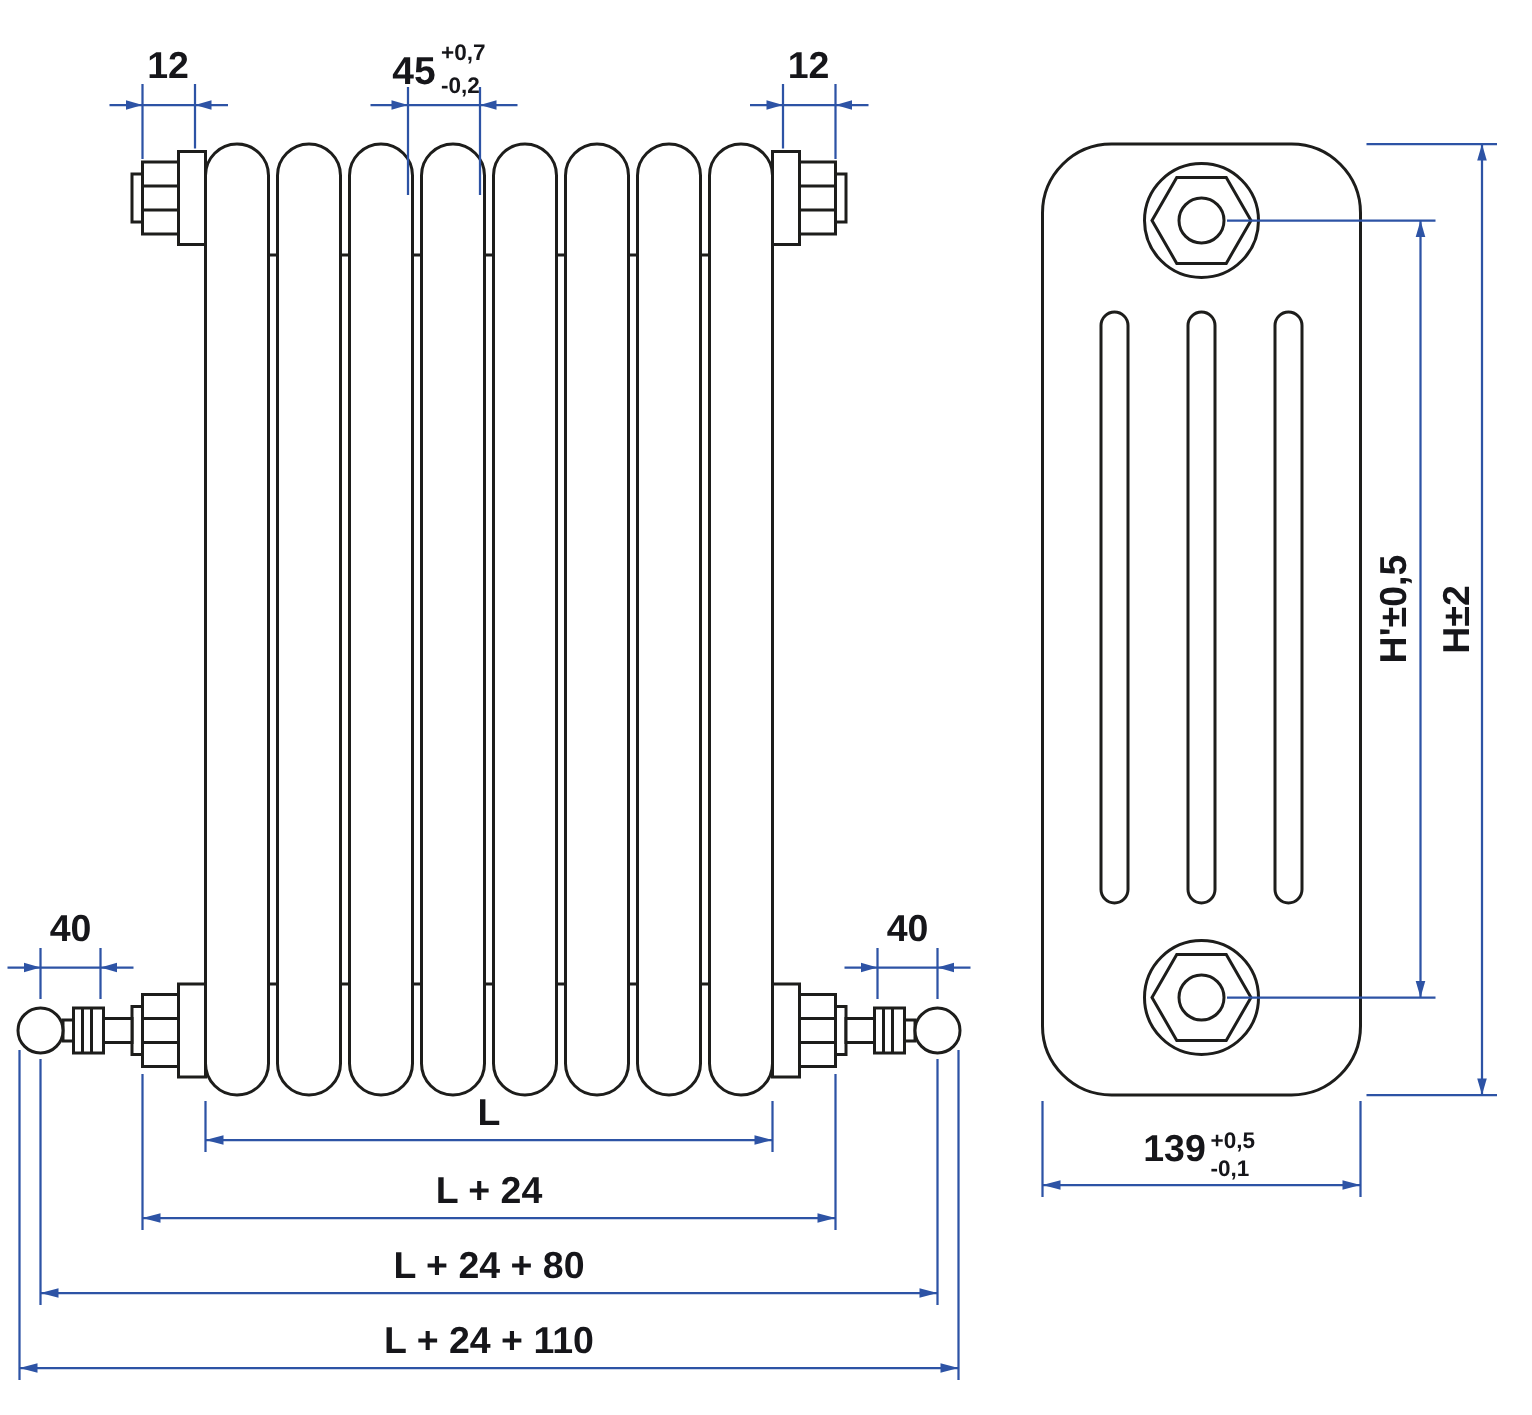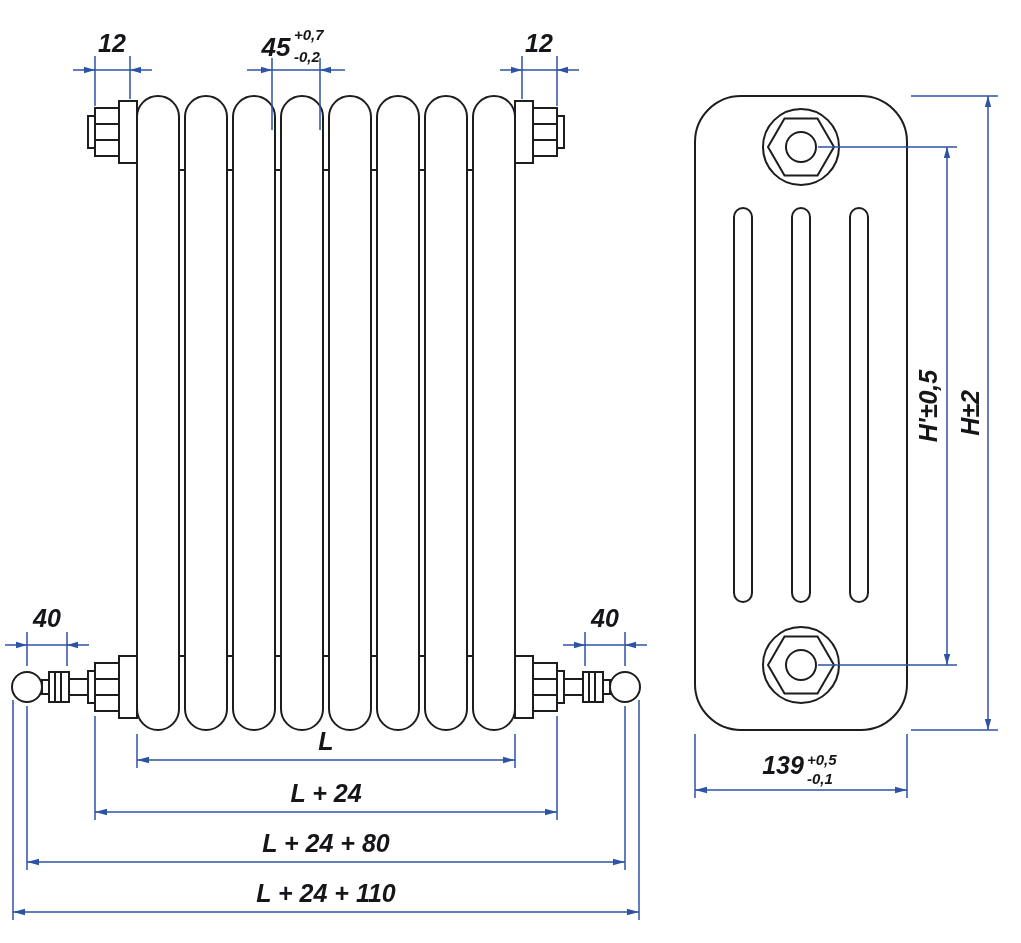--- a/index.html
+++ b/index.html
@@ -8,21 +8,21 @@
     --text:#16161a;
     --background:#ffffff;
   }
   html,body{margin:0;padding:0;}
   body{
     width:1021px;height:943px;
     background:var(--background);
     font-family:"Liberation Sans",sans-serif;
     overflow:hidden;
   }
-  .canvas{position:relative;width:1021px;height:943px;background:var(--background);font-style:italic;}
+  .canvas{position:relative;width:1021px;height:943px;background:var(--background);}
   .ol{fill:none;stroke:var(--outline);stroke-width:2;}
   .olf{fill:#ffffff;stroke:var(--outline);stroke-width:2;}
   .dim{fill:none;stroke:var(--dimension-line);stroke-width:1.5;}
   .ah{fill:var(--dimension-line);stroke:none;}
   .lbl{font-family:"Liberation Sans",sans-serif;font-weight:700;font-size:25px;fill:var(--text);text-anchor:middle;}
   .big{font-size:26px;}
   .tol{font-size:15px;text-anchor:start;}
 </style>
 </head>
 <body>

